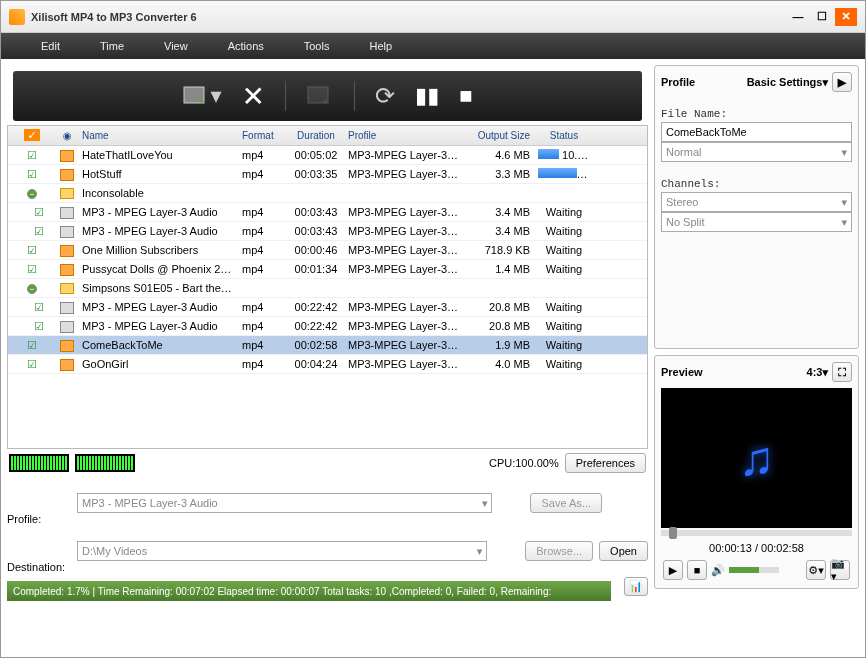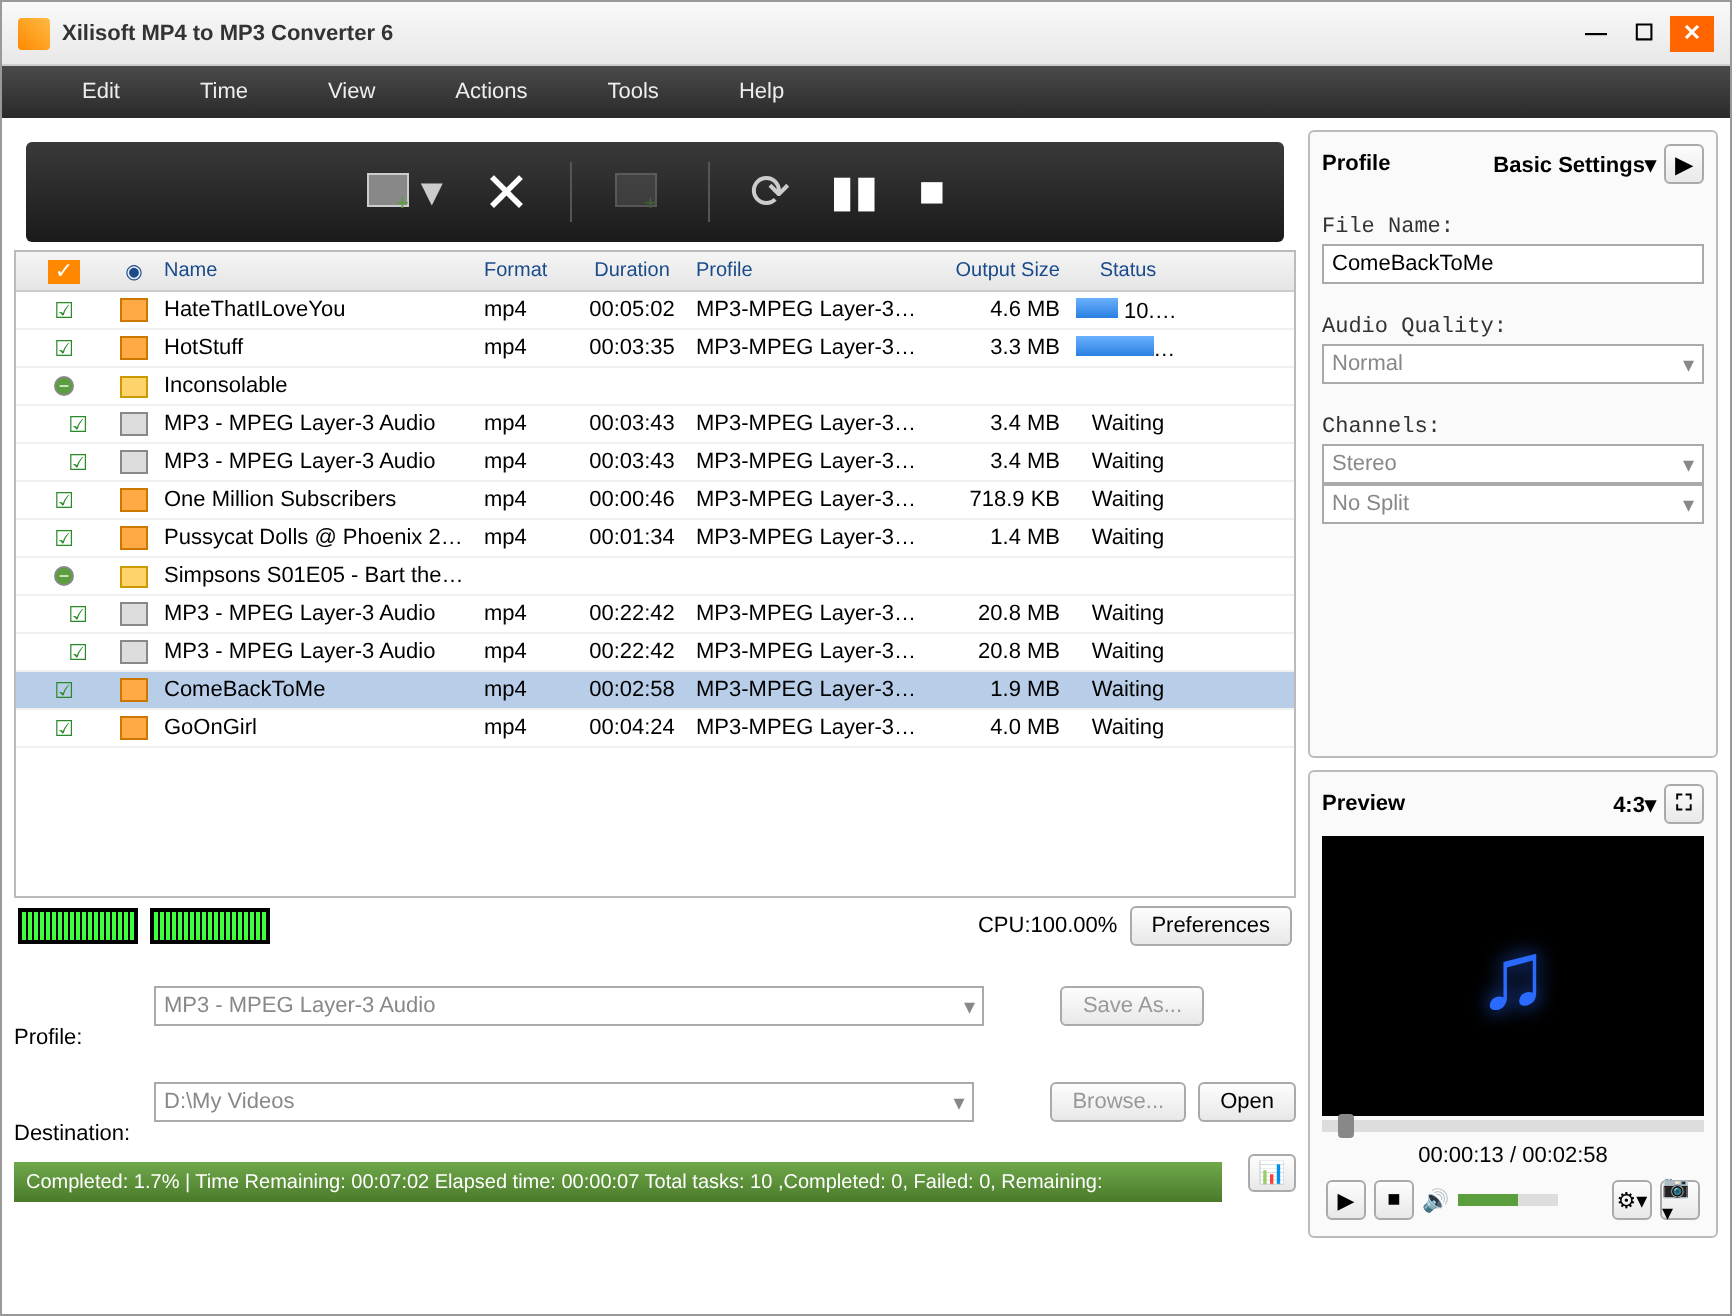--- a/index.html
+++ b/index.html
@@ -292,21 +292,20 @@
         <span>Profile</span>
         <span class="right-mini">
           <span><span>Basic Settings</span>▾</span>
           <span class="mc-btn">▶</span>
         </span>
       </div>
       <div class="field-label">File Name:</div>
       <div class="field-input active">
           <span>ComeBackToMe</span>
         </div>
-      <div class="field-label">Audio Quality:</div>
       <div class="field-input">
           <span>Normal</span>
           <span>▾</span>
         </div>
       <div class="field-label">Channels:</div>
       <div class="field-input">
           <span>Stereo</span>
           <span>▾</span>
         </div>
       <div class="field-input">

